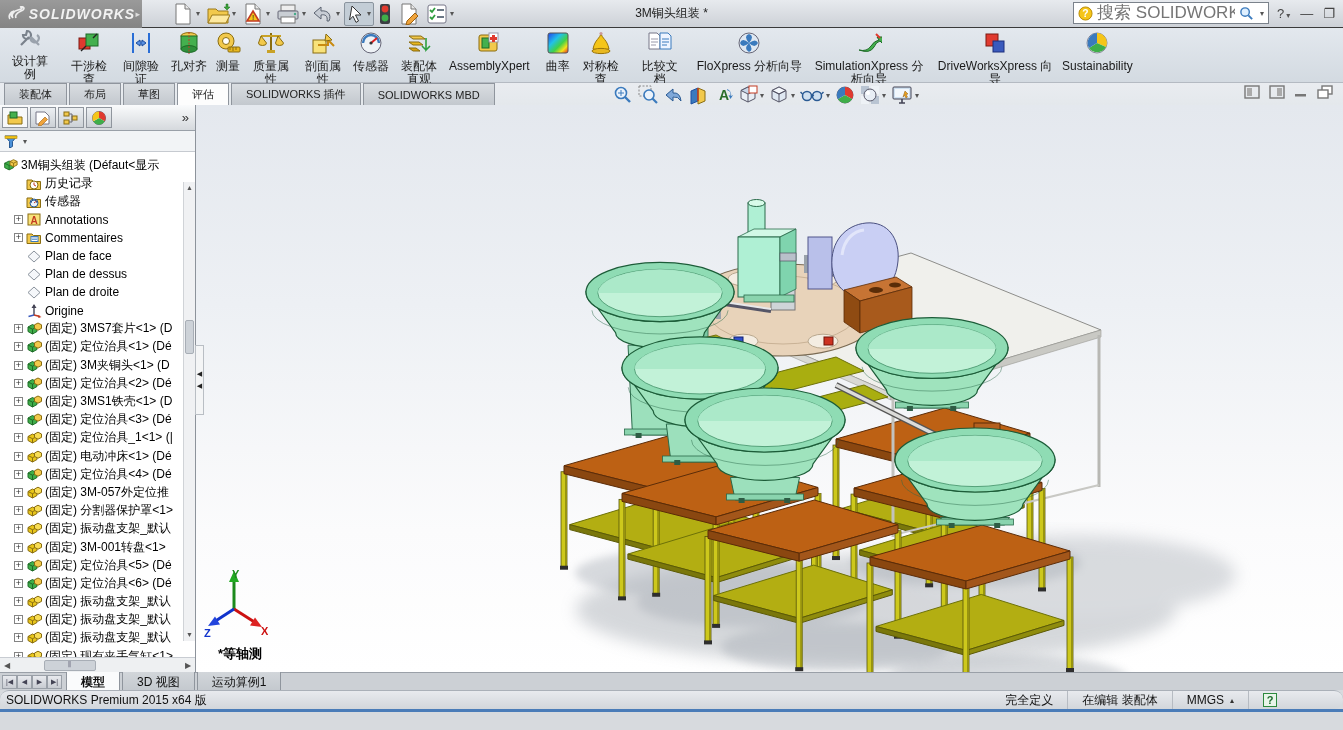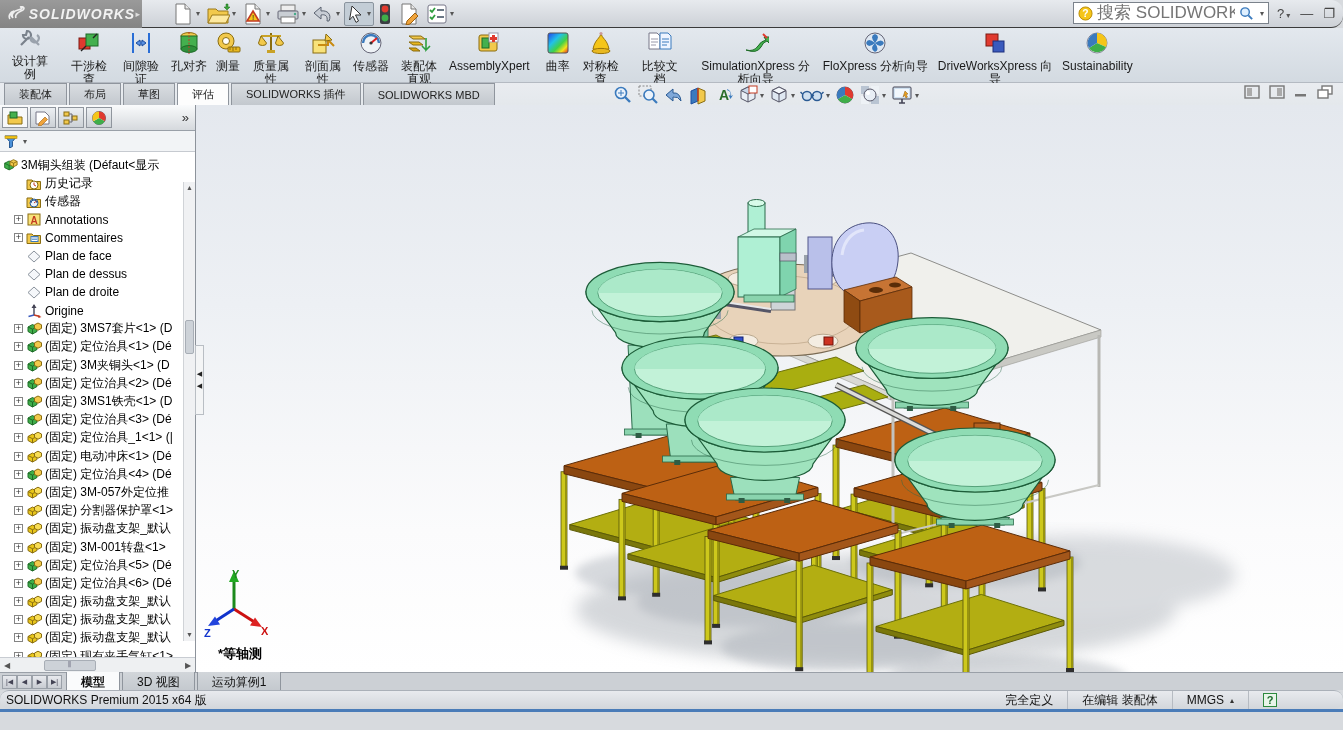--- a/index.html
+++ b/index.html
@@ -4,21 +4,21 @@
 <style>
   * { margin:0; padding:0; box-sizing:border-box; }
   html,body { width:1343px; height:730px; overflow:hidden;
     font-family:"Liberation Sans","DejaVu Sans",sans-serif; font-size:12px; color:#111;
     background:#d7dade; }
   .window { position:relative; width:1343px; height:730px; background:#d7dade; }
 
   
   .titlebar { position:relative; height:28px;
     background:linear-gradient(#e7eaee,#cdd1d7); border-bottom:1px solid #3a3a3a;
-    display:flex; align-items:center;border-radius:12px; }
+    display:flex; align-items:center; }
   .logo-block { width:142px; height:28px; background:linear-gradient(#9a9a9a,#848484);
     display:flex; align-items:center; justify-content:center; gap:4px; position:relative; }
   .logo-text { color:#f2f2f2; font-weight:bold; font-size:14px; letter-spacing:1px; font-style:italic; }
   .logo-fly { position:absolute; right:2px; color:#ddd; font-size:9px; }
   .qbar { display:flex; align-items:center; margin-left:28px; gap:2px; }
   .qbtn { display:flex; align-items:center; padding:1px 2px; border-radius:2px; }
   .qbtn.pressed { border:1px solid #8a949e; background:#c3cdd6; }
   .dd { font-size:8px; color:#555; margin-left:2px; }
   .tb-title { position:absolute; left:0; right:0; text-align:center; font-size:12px; color:#222; pointer-events:none; }
   .tb-right { position:absolute; right:8px; top:2px; display:flex; align-items:center; gap:8px; }
@@ -187,20 +187,21 @@
           <svg width="22" height="22" viewBox="0 0 22 22">
             <rect x="2" y="2" width="18" height="18" rx="2" fill="#fff" stroke="#778"></rect>
             <path d="M4 7 l2 2 l3 -4" stroke="#2e9e3e" fill="none" stroke-width="1.8"></path>
             <path d="M4 14 l2 2 l3 -4" stroke="#2e9e3e" fill="none" stroke-width="1.8"></path>
             <line x1="11" y1="7" x2="18" y2="7" stroke="#456" stroke-width="1.6"></line>
             <line x1="11" y1="14" x2="18" y2="14" stroke="#456" stroke-width="1.6"></line>
           </svg>
           <span class="dd">▾</span>
         </span>
       </div>
+    <div class="tb-title">3M铜头组装 *</div>
     <div class="tb-right">
       <div class="searchbox">
         <svg width="15" height="15" viewBox="0 0 16 16">
             <circle cx="8" cy="8" r="7" fill="#f5c518" stroke="#b88a00"></circle>
             <text x="8" y="12" font-size="11" text-anchor="middle" fill="#fff" font-weight="bold">?</text>
           </svg>
         <input placeholder="搜索 SOLIDWORKS 帮助" style="">
         <svg width="15" height="15" viewBox="0 0 16 16">
             <circle cx="6.5" cy="6.5" r="4.5" fill="#dff0ff" stroke="#3a7abd" stroke-width="1.5"></circle>
             <line x1="10" y1="10" x2="14" y2="14" stroke="#3a7abd" stroke-width="2"></line>
@@ -372,34 +373,34 @@
             </svg>
           </span>
       <span class="lbl">比较文档</span>
         </div>
       </div>
       <div class="rsep"></div>
       <div class="rgroup">
         <div class="rbtn wide">
           <span class="icn">
             <svg width="26" height="26" viewBox="0 0 26 26">
+              <circle cx="13" cy="13" r="10" fill="#dfe8f2" stroke="#667"></circle>
+              <path d="M13 13 q-6 -7 0 -9 q6 2 0 9 q7 -5 9 0 q-3 6 -9 0 q5 7 0 9 q-6 -3 0 -9 q-7 6 -9 0 q2 -6 9 0 Z" fill="#3a7abd"></path>
+            </svg>
+          </span>
+      <span class="lbl">FloXpress 分析向导</span>
+        </div>
+        <div class="rbtn wide">
+          <span class="icn">
+            <svg width="26" height="26" viewBox="0 0 26 26">
               <path d="M3 20 q8 2 12 -4 q3 -5 8 -6 l-2 -3 l6 0 l-1 6 l-2 -2 q-4 1 -6 6 q-4 7 -15 3 Z" fill="#44b04e" stroke="#1d6b26"></path>
               <path d="M20 4 l4 4" stroke="#e03a2f" stroke-width="2"></path>
             </svg>
           </span>
       <span class="lbl">SimulationXpress 分析向导</span>
-        </div>
-        <div class="rbtn wide">
-          <span class="icn">
-            <svg width="26" height="26" viewBox="0 0 26 26">
-              <circle cx="13" cy="13" r="10" fill="#dfe8f2" stroke="#667"></circle>
-              <path d="M13 13 q-6 -7 0 -9 q6 2 0 9 q7 -5 9 0 q-3 6 -9 0 q5 7 0 9 q-6 -3 0 -9 q-7 6 -9 0 q2 -6 9 0 Z" fill="#3a7abd"></path>
-            </svg>
-          </span>
-      <span class="lbl">FloXpress 分析向导</span>
         </div>
         <div class="rbtn wide">
           <span class="icn">
             <svg width="26" height="26" viewBox="0 0 26 26">
               <rect x="4" y="4" width="12" height="12" fill="#e03a2f" stroke="#7c1a12"></rect>
               <rect x="11" y="11" width="11" height="11" fill="#3a5abd" stroke="#1d2f7c"></rect>
             </svg>
           </span>
       <span class="lbl">DriveWorksXpress 向导</span>
         </div>

